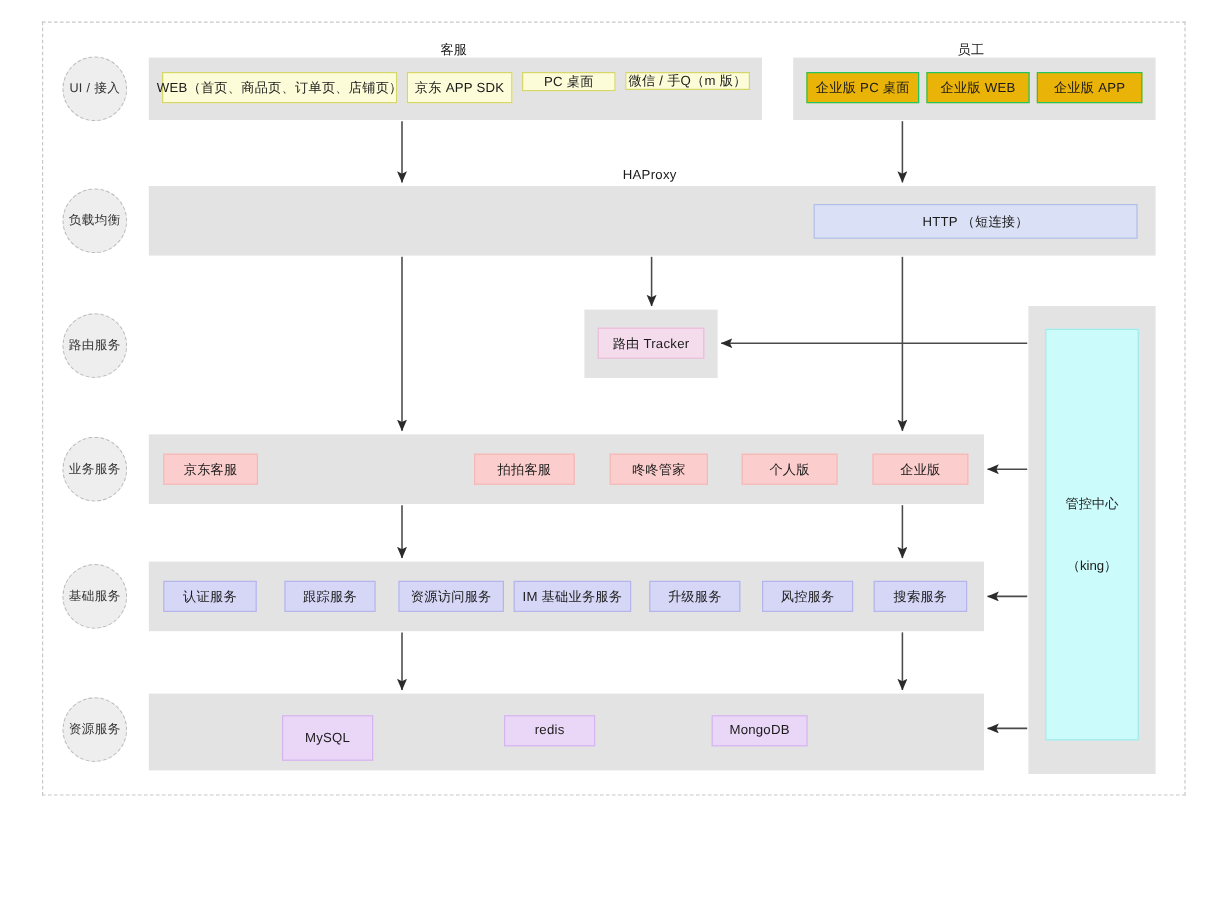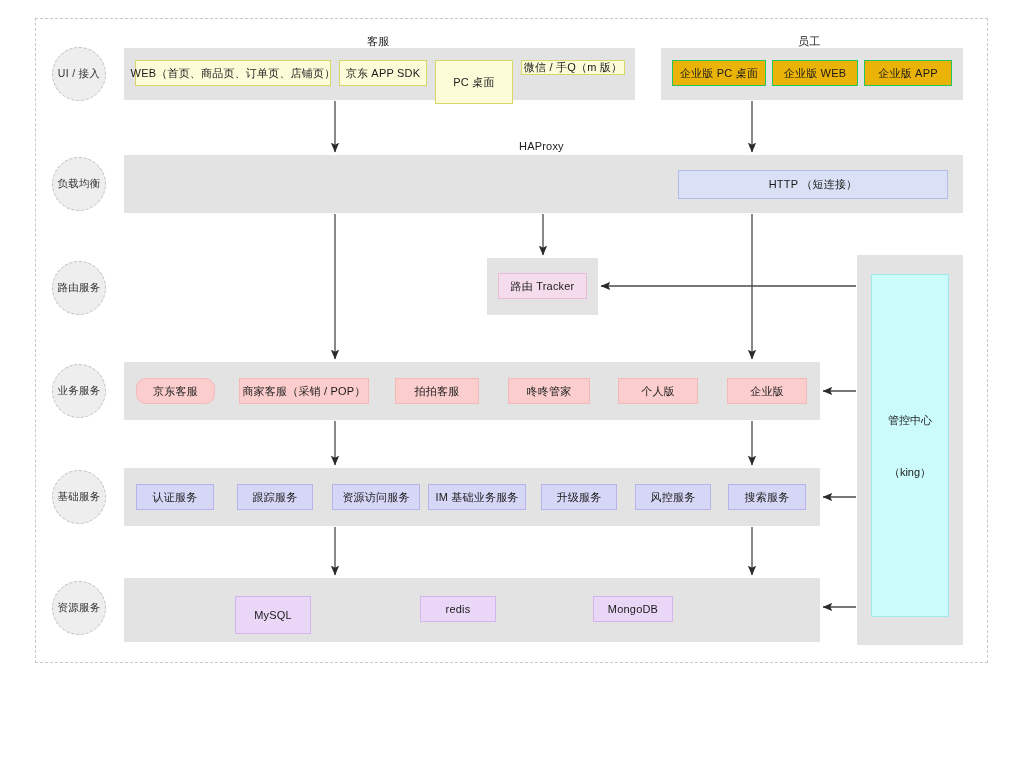--- a/index.html
+++ b/index.html
@@ -113,38 +113,37 @@
     </div>
 
   <div class="caption" style="left:367px;top:34px;">客服</div>
   <div class="caption" style="left:798px;top:34px;">员工</div>
 
   <div class="band" style="left:124px;top:48px;width:511px;height:52px;"></div>
   <div class="band" style="left:661px;top:48px;width:302px;height:52px;"></div>
 
   <div class="node n-yellow" style="left:135px;top:60px;width:196px;height:26px;">WEB（首页、商品页、订单页、店铺页）</div>
   <div class="node n-yellow" style="left:339px;top:60px;width:88px;height:26px;">京东 APP SDK</div>
-  <div class="node n-yellow" style="left:435px;top:60px;width:78px;height:44px;">PC 桌面</div>
+  <div class="node n-yellow" style="left:435px;top:60px;width:78px;height:16px;">PC 桌面</div>
   <div class="node n-yellow" style="left:521px;top:60px;width:104px;height:15px;">微信 / 手Q（m 版）</div>
 
   <div class="node n-green" style="left:672px;top:60px;width:94px;height:26px;">企业版 PC 桌面</div>
   <div class="node n-green" style="left:772px;top:60px;width:86px;height:26px;">企业版 WEB</div>
   <div class="node n-green" style="left:864px;top:60px;width:88px;height:26px;">企业版 APP</div>
 
   <div class="caption" style="left:519px;top:140px;">HAProxy</div>
 
   <div class="band" style="left:124px;top:155px;width:839px;height:58px;"></div>
   <div class="node n-blue" style="left:678px;top:170px;width:270px;height:29px;">HTTP （短连接）</div>
 
   <div class="band" style="left:487px;top:258px;width:111px;height:57px;"></div>
   <div class="node n-pinklt" style="left:498px;top:273px;width:89px;height:26px;">路由 Tracker</div>
 
   <div class="band" style="left:124px;top:362px;width:696px;height:58px;"></div>
-  <div class="node n-pink" style="left:136px;top:378px;width:79px;height:26px;border-radius:10px;">京东客服</div>
-  <div class="node n-pink" style="left:239px;top:378px;width:130px;height:26px;">商家客服（采销 / POP）</div>
+  <div class="node n-pink" style="left:136px;top:378px;width:79px;height:26px;">京东客服</div>
   <div class="node n-pink" style="left:395px;top:378px;width:84px;height:26px;">拍拍客服</div>
   <div class="node n-pink" style="left:508px;top:378px;width:82px;height:26px;">咚咚管家</div>
   <div class="node n-pink" style="left:618px;top:378px;width:80px;height:26px;">个人版</div>
   <div class="node n-pink" style="left:727px;top:378px;width:80px;height:26px;">企业版</div>
 
   <div class="band" style="left:124px;top:468px;width:696px;height:58px;"></div>
   <div class="node n-violet" style="left:136px;top:484px;width:78px;height:26px;">认证服务</div>
   <div class="node n-violet" style="left:237px;top:484px;width:76px;height:26px;">跟踪服务</div>
   <div class="node n-violet" style="left:332px;top:484px;width:88px;height:26px;">资源访问服务</div>
   <div class="node n-violet" style="left:428px;top:484px;width:98px;height:26px;">IM 基础业务服务</div>

